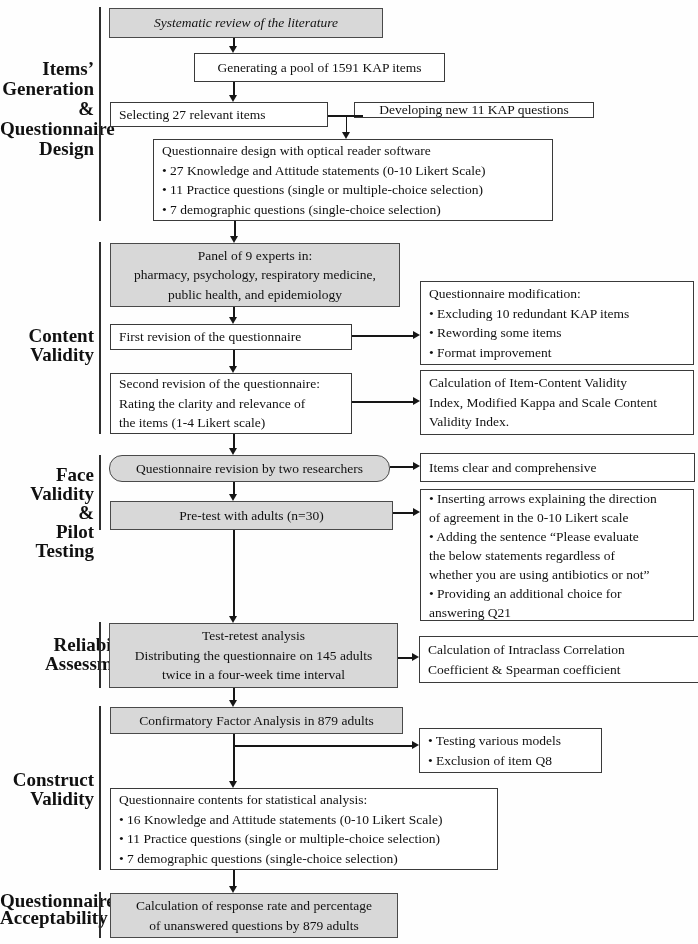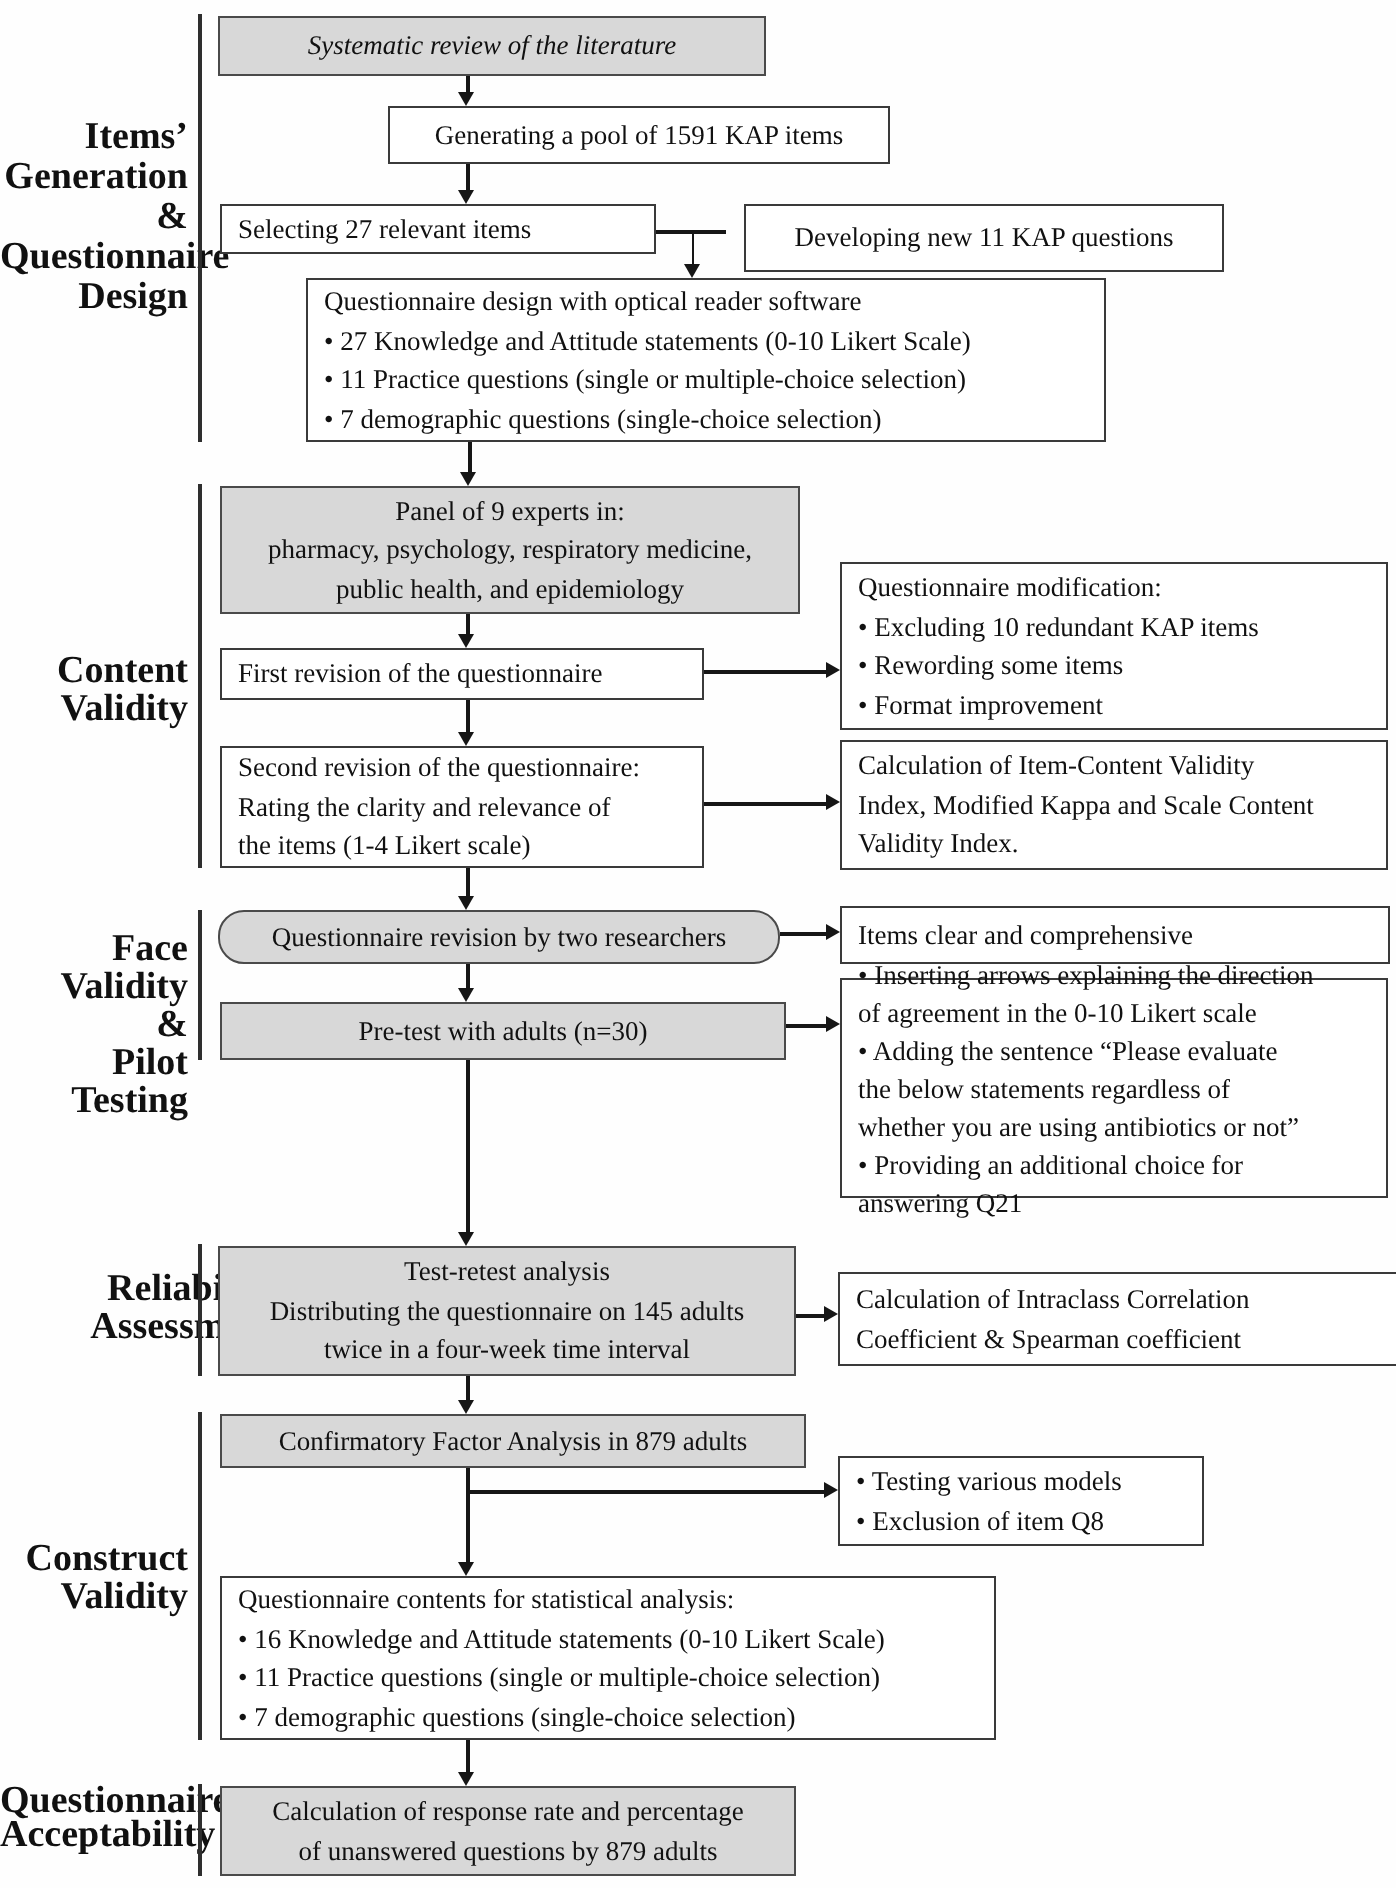--- a/index.html
+++ b/index.html
@@ -67,21 +67,21 @@
   </div>
 
   <div class="box center" style="left:194px;top:53px;width:251px;height:29px;">
     <span>Generating a pool of 1591 KAP items</span>
   </div>
 
   <div class="box left" style="left:110px;top:102px;width:218px;height:25px;">
     <span>Selecting 27 relevant items</span>
   </div>
 
-  <div class="box center" style="left:372px;top:102px;width:240px;height:34px;">
+  <div class="box center" style="left:354px;top:102px;width:240px;height:16px;">
     <span>Developing new 11 KAP questions</span>
   </div>
 
   <div class="box left" style="left:153px;top:139px;width:400px;height:82px;">
     <span>Questionnaire design with optical reader software</span>
     <span>• 27 Knowledge and Attitude statements (0-10 Likert Scale)</span>
     <span>• 11 Practice questions (single or multiple-choice selection)</span>
     <span>• 7 demographic questions (single-choice selection)</span>
   </div>
 
@@ -119,21 +119,21 @@
   </div>
 
   <div class="box left" style="left:420px;top:453px;width:275px;height:29px;">
     <span>Items clear and comprehensive</span>
   </div>
 
   <div class="box gray center" style="left:110px;top:501px;width:283px;height:29px;">
     <span>Pre-test with adults (n=30)</span>
   </div>
 
-  <div class="box left" style="left:420px;top:489px;width:274px;height:110px;line-height:19px;">
+  <div class="box left" style="left:420px;top:489px;width:274px;height:132px;line-height:19px;">
     <span>• Inserting arrows explaining the direction</span>
     <span>of agreement in the 0-10 Likert scale</span>
     <span>• Adding the sentence “Please evaluate</span>
     <span>the below statements regardless of</span>
     <span>whether you are using antibiotics or not”</span>
     <span>• Providing an additional choice for</span>
     <span>answering Q21</span>
   </div>
 
   <div class="box gray center" style="left:109px;top:623px;width:289px;height:65px;">

